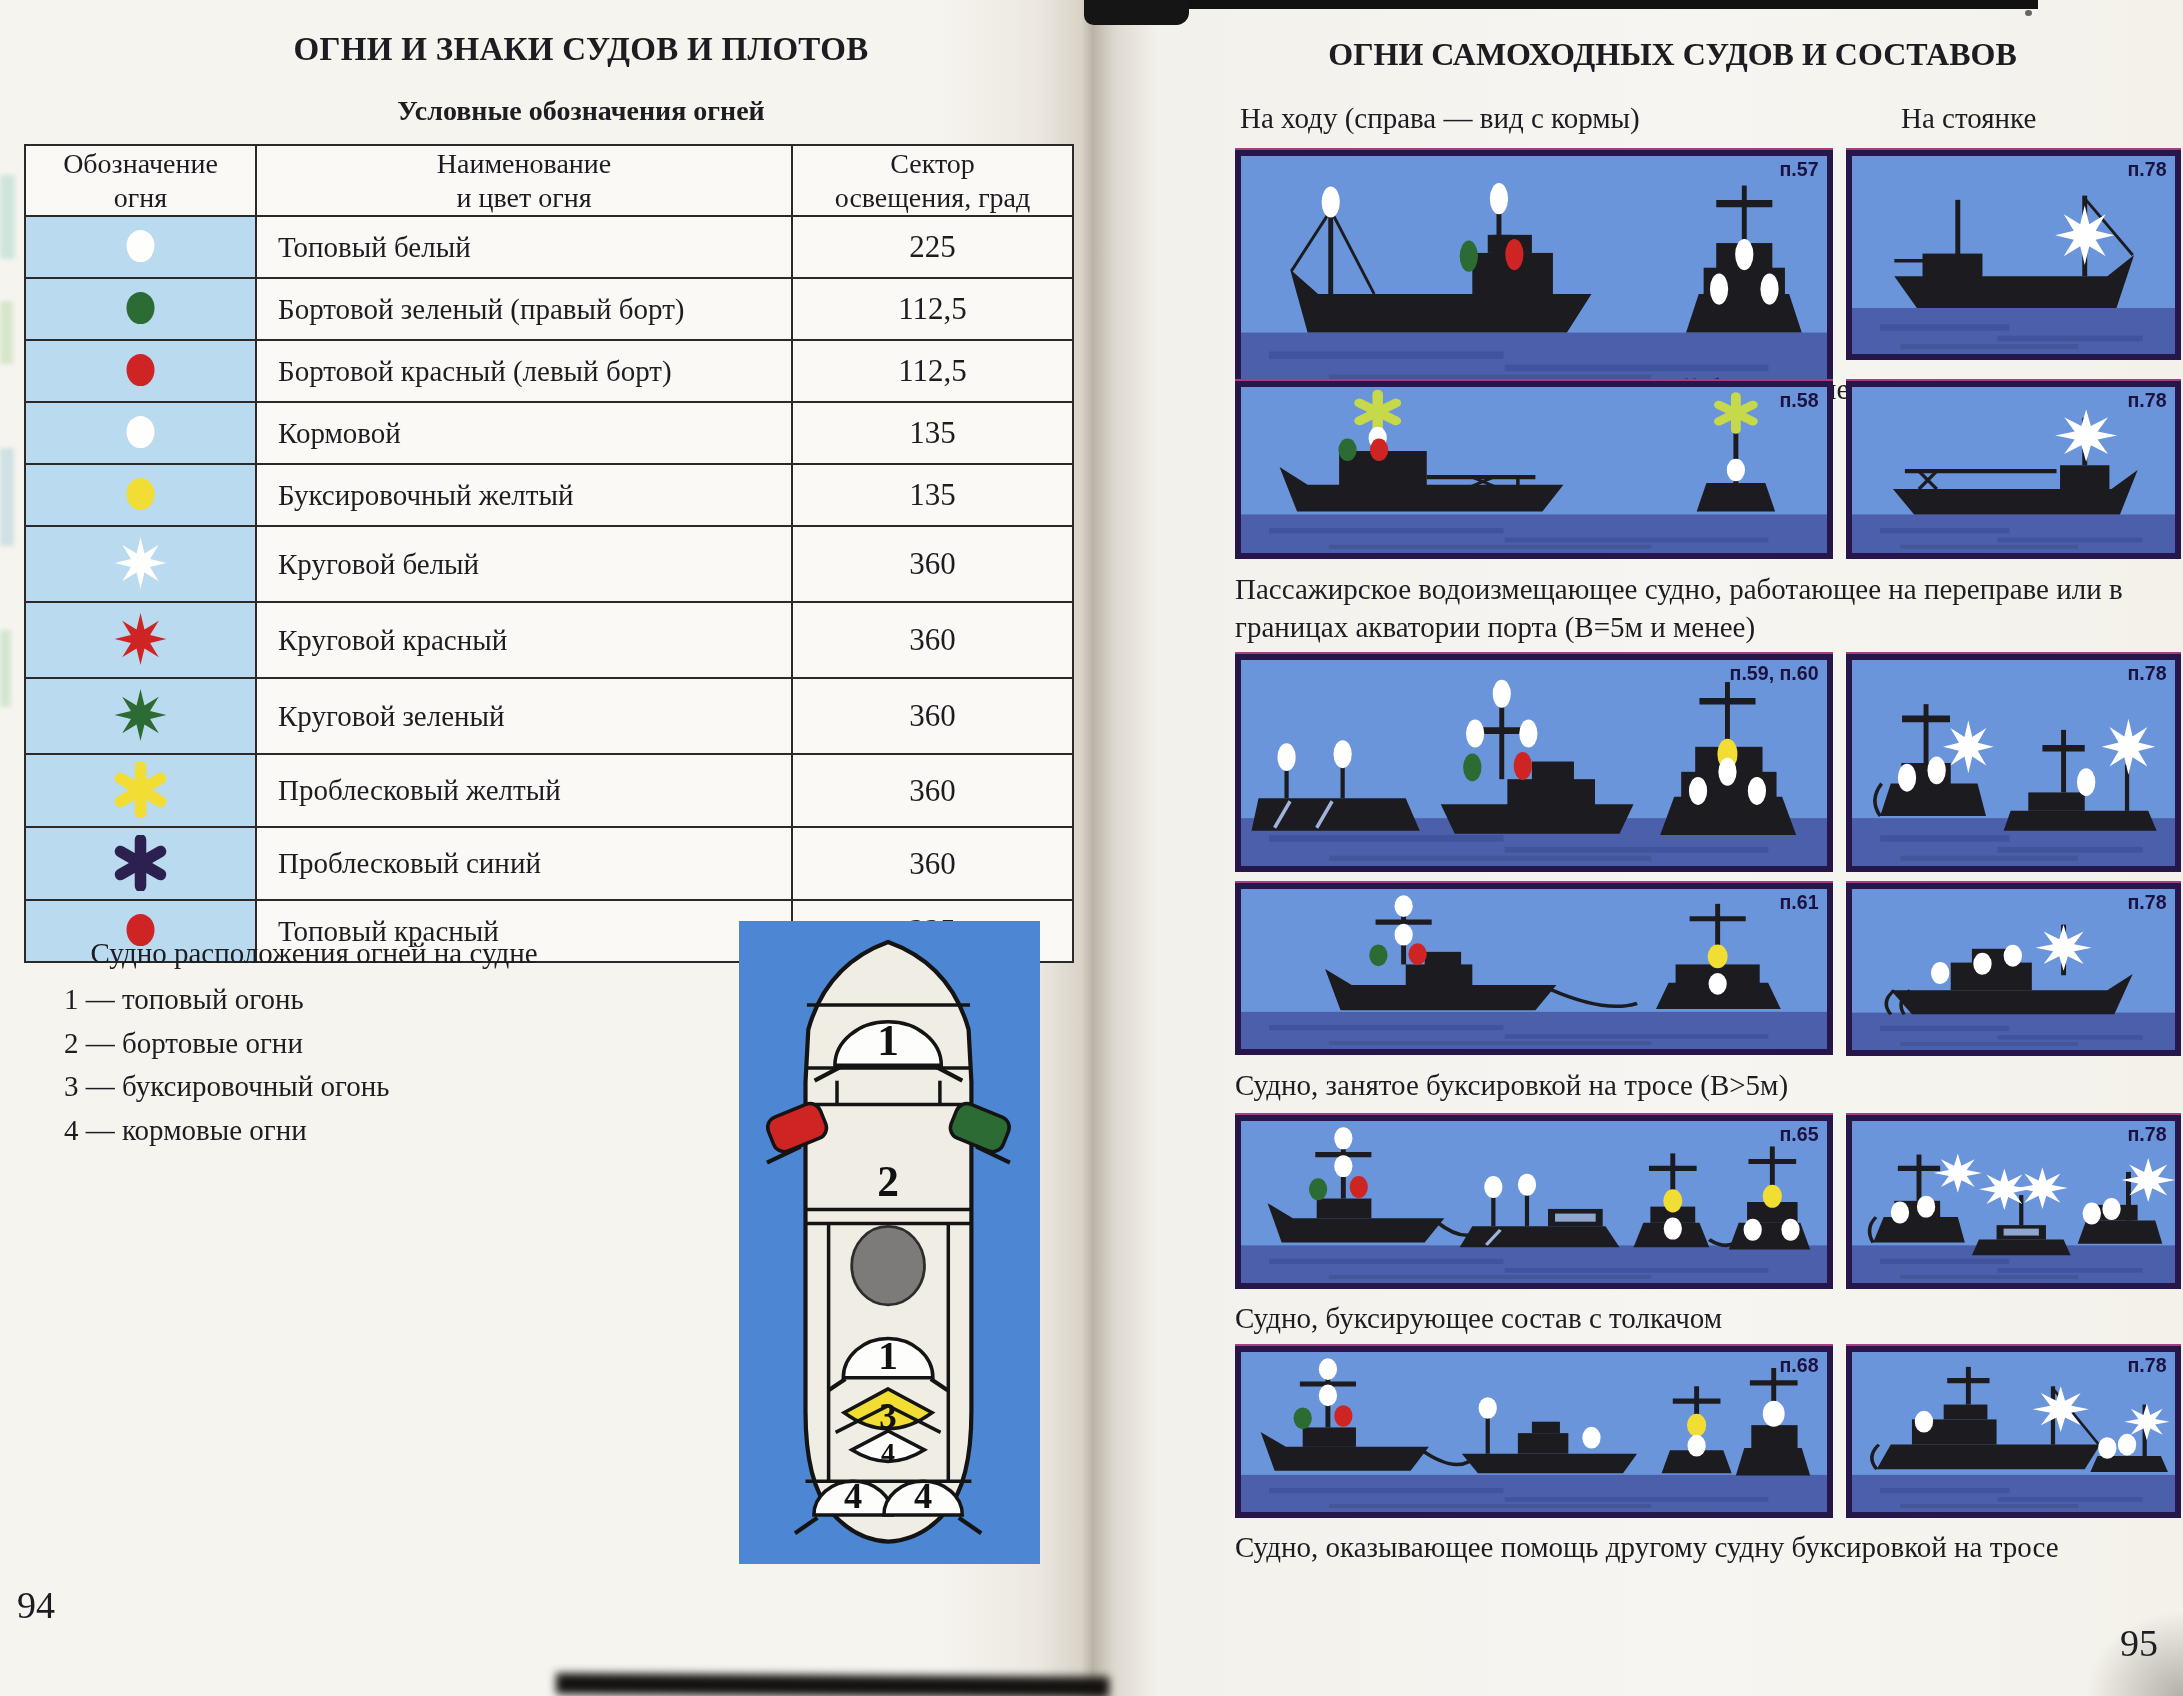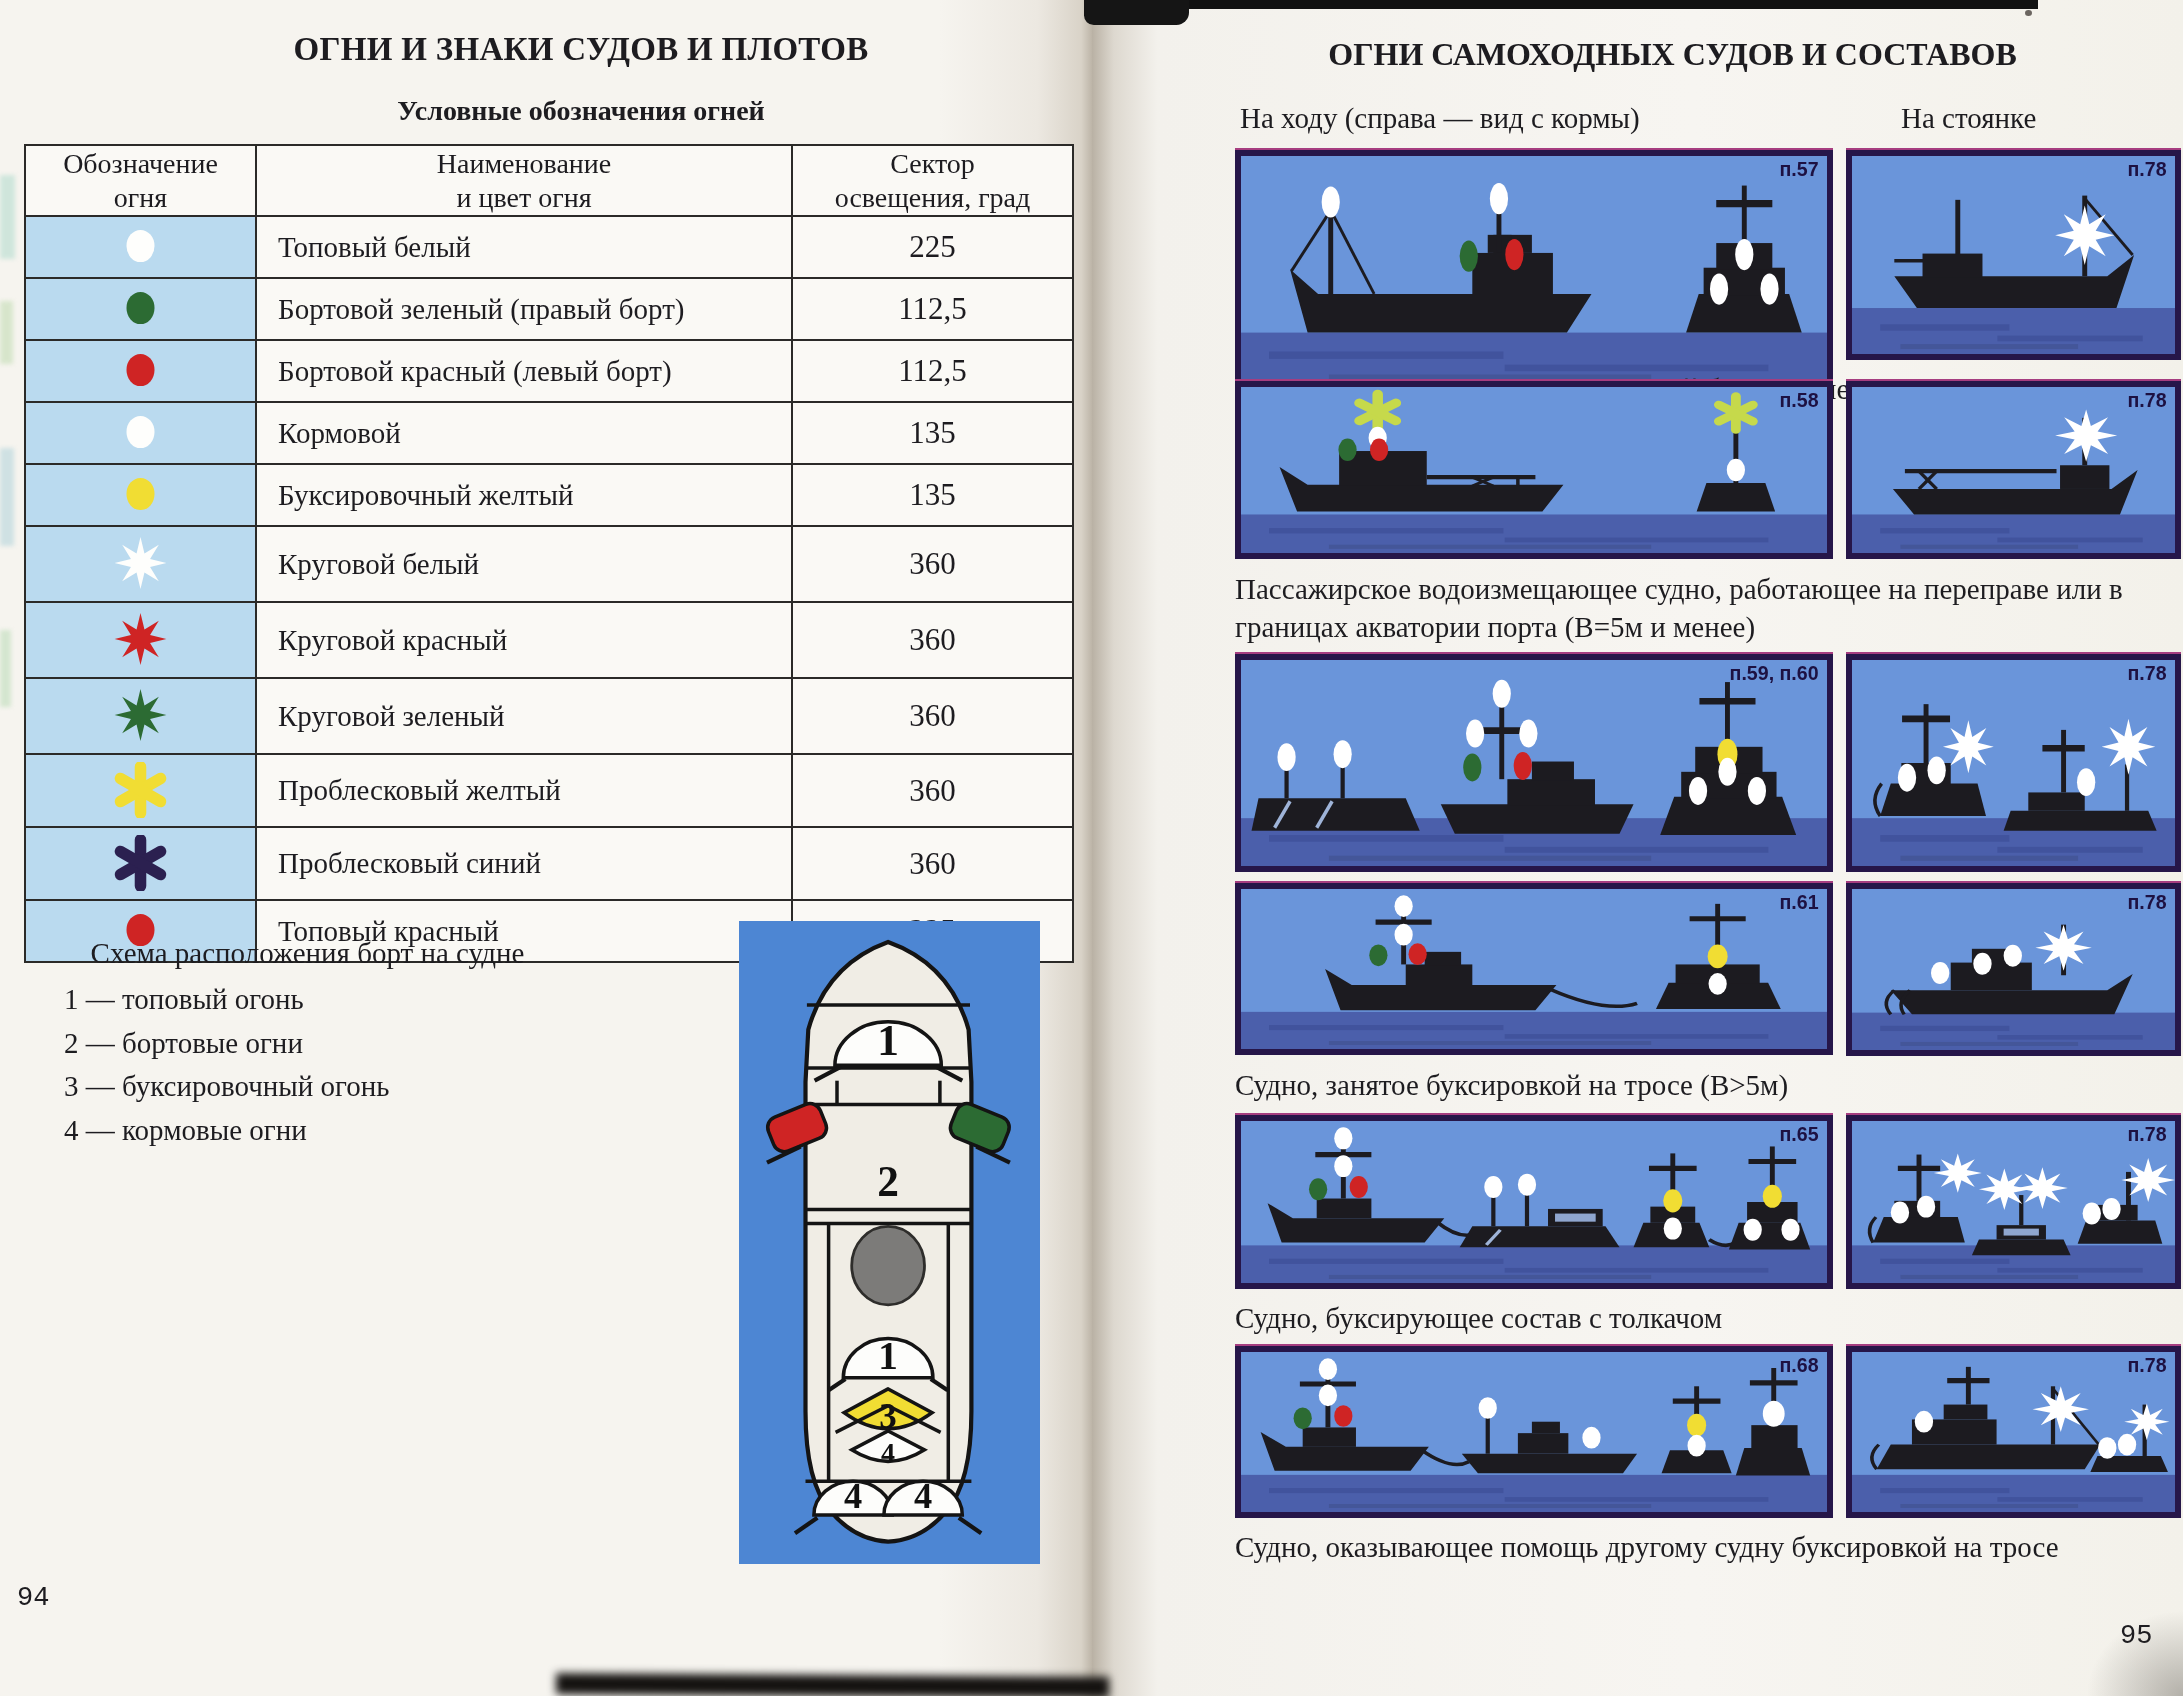--- a/index.html
+++ b/index.html
@@ -22,21 +22,21 @@
   table.lights{position:absolute;left:24px;top:144px;width:1049px;border-collapse:collapse;table-layout:fixed;}
   table.lights th,table.lights td{border:2.1px solid #2b2a28;}
   table.lights th{font-size:28px;font-weight:normal;text-align:center;white-space:pre-line;line-height:1.2;height:67px;background:#faf9f5;}
   td.sym{background:#badaef;text-align:center;vertical-align:middle;}
   td.nm{font-size:29px;padding-left:21px;background:#faf9f5;}
   td.sec{font-size:31px;text-align:center;background:#faf9f5;}
   .schema{position:absolute;left:64px;top:932px;font-size:29px;line-height:1.5;}
   .schema .s-title{margin-left:26.6px;margin-bottom:2.8px;}
   .diagram{position:absolute;left:739px;top:921px;width:301px;height:643px;}
   .diagram svg{width:100%;height:100%;display:block;}
-  .pnum{position:absolute;font-size:27px;font-family:Liberation Mono, monospace;}
+  .pnum{position:absolute;font-size:38px;}
   .pn-left{left:17px;top:1583px;}
   .pn-right{left:1028px;top:1621px;}
 
   
   .right-title{position:absolute;left:98px;right:28px;top:36px;text-align:center;font-size:32px;font-weight:bold;}
   .colhead{position:absolute;top:102px;font-size:29px;font-weight:normal;}
   .colhead.l{left:148px;}
   .colhead.r{left:809px;}
   .panel{position:absolute;border:6.3px solid #261649;background:#6a95da;box-sizing:border-box;}
   .panel:before{content:"";position:absolute;left:-6.3px;right:-6.3px;top:-8.4px;height:2.8px;background:#a63d80;}
@@ -154,21 +154,21 @@
             <td class="sym"><svg width="63" height="56" viewBox="0 0 90 80">
                 <ellipse cx="45" cy="40" rx="20" ry="23" fill="#cf2424"></ellipse>
               </svg></td>
       <td class="nm">Топовый красный</td>
       <td class="sec">225</td>
           </tr>
         </tbody>
     </table>
 
     <div class="schema">
-      <div class="s-title">Схема расположения борт на судне</div>
+      <div class="s-title">Судно расположения огней на судне</div>
       <div id="schema-items">
           <div>1 — топовый огонь</div>
           <div>2 — бортовые огни</div>
           <div>3 — буксировочный огонь</div>
           <div>4 — кормовые огни</div>
         </div>
     </div>
 
     <div class="diagram" id="diagram-host">
         <svg viewBox="0 0 430 918" preserveAspectRatio="none">

